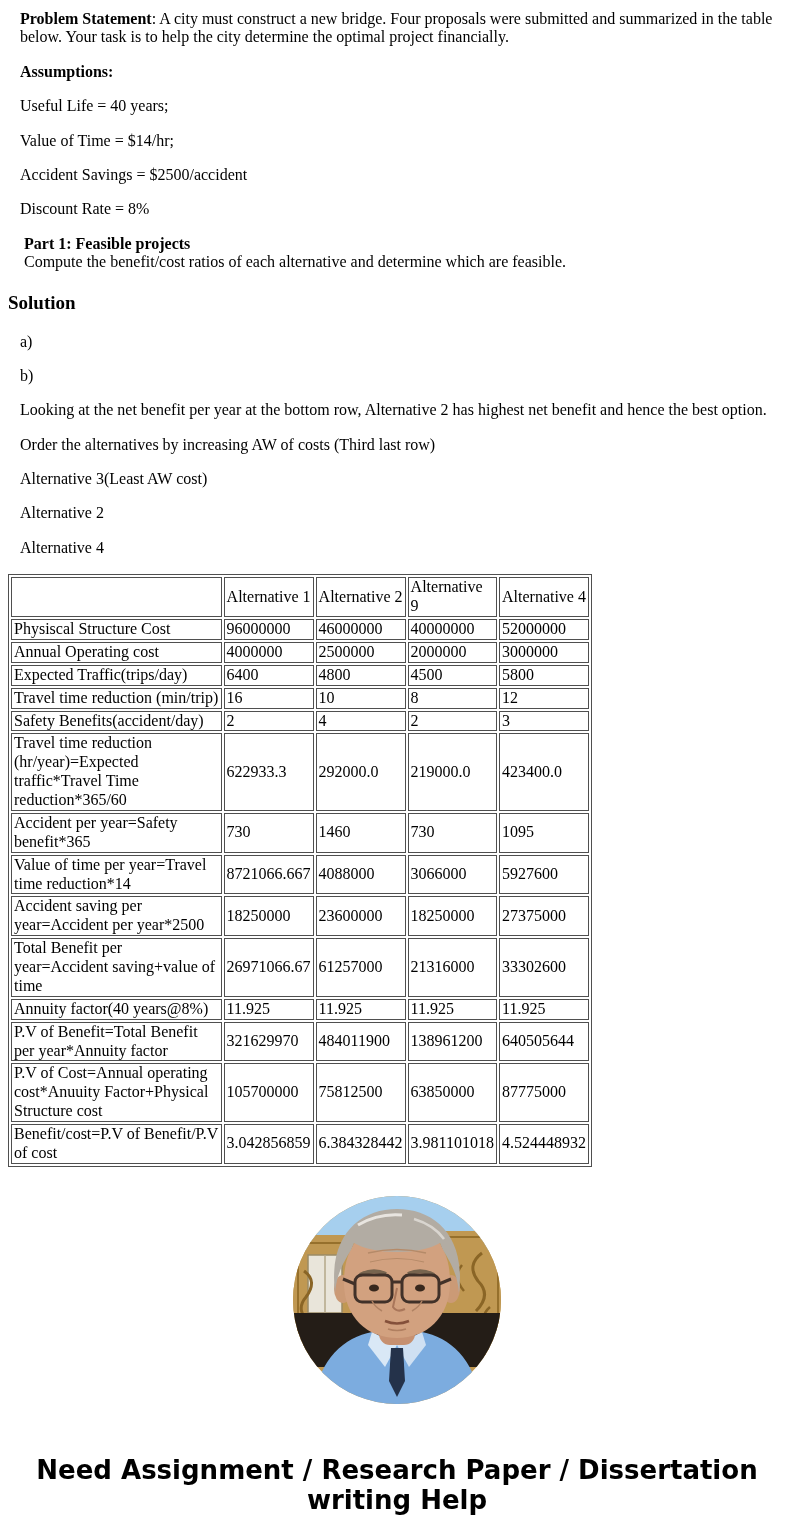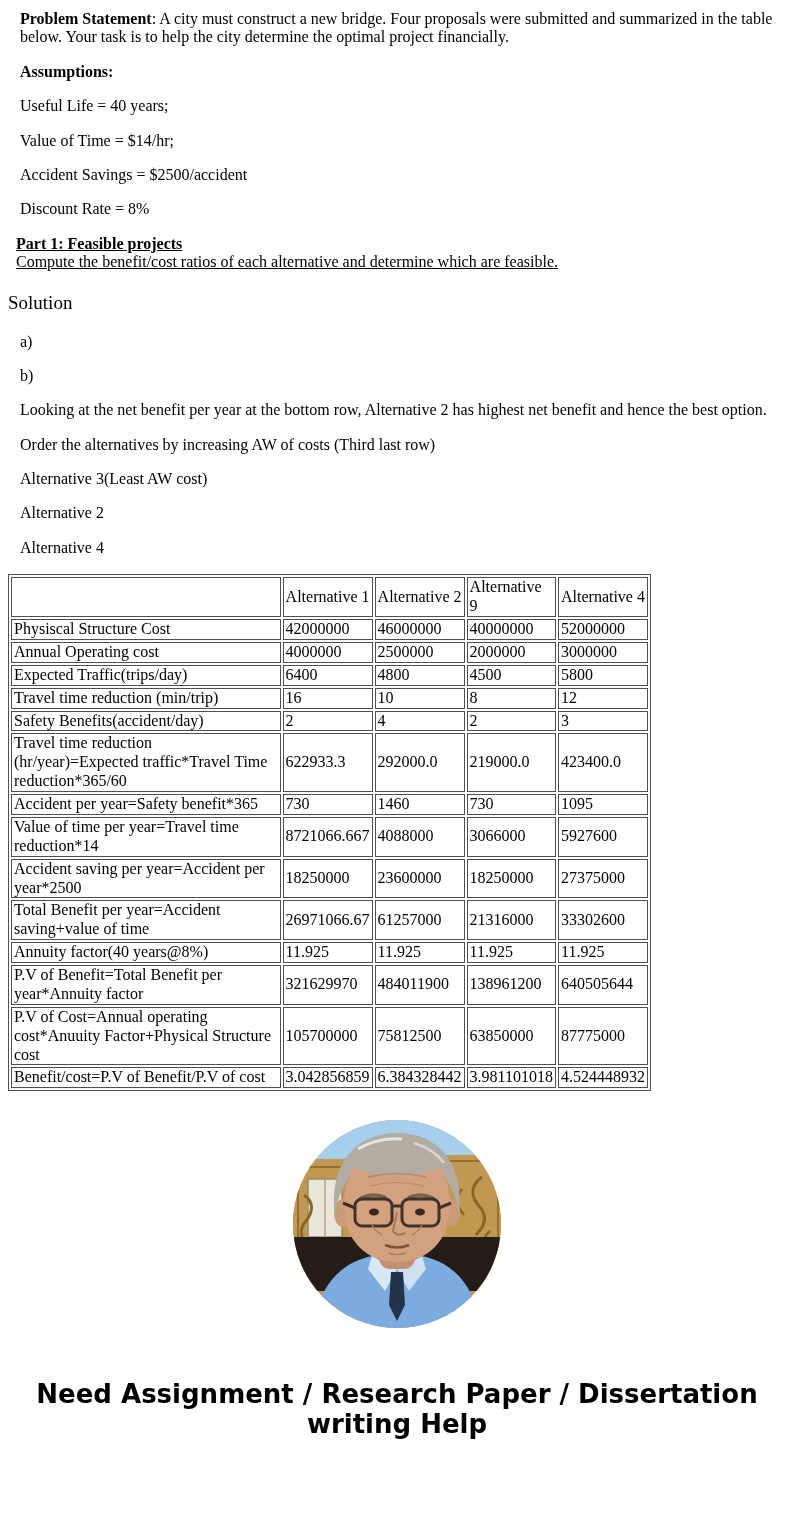--- a/index.html
+++ b/index.html
@@ -1,23 +1,23 @@
 <!DOCTYPE html>
 <html><head>
 <meta charset="utf-8">
 <style>
   html,body{margin:0;padding:0;background:#ffffff;}
   body{width:794px;font-family:"Liberation Serif","DejaVu Serif",serif;font-size:16px;color:#000;}
   .page{padding:10px 8px 30px 8px;}
   p{margin:16px 12px;line-height:1.15;}
   p.first{margin-top:0;}
   b,strong{font-weight:bold;}
-  .part-block{margin:16px 8px;line-height:1.15;text-decoration:underline;}
-  h2.solution{font-family:"Liberation Serif",serif;font-size:19px;font-weight:normal;margin:20px 0 19px 0;}
-  table.data{border-collapse:separate;border-spacing:2px;border:1px solid #4f4f4f;margin-top:17px;width:643px;}
+  .part-block{margin:16px 16px;line-height:1.15;}
+  h2.solution{font-family:"Liberation Serif",serif;font-size:19px;font-weight:bold;margin:20px 0 19px 0;}
+  table.data{border-collapse:separate;border-spacing:2px;border:1px solid #4f4f4f;margin-top:17px;width:584px;}
   table.data td{border:1px solid #4f4f4f;padding:0 2px;font-size:16px;line-height:1.18;vertical-align:middle;background:#fff;}
   col.c-label{width:289px;}
   col.c-val{width:85px;}
   .avatar-wrap{margin-top:28px;text-align:center;}
   .avatar-wrap svg{display:inline-block;}
   .footer{margin:46px auto 0 auto;max-width:740px;text-align:center;
           font-family:"DejaVu Sans","Liberation Sans",sans-serif;
           font-weight:bold;font-size:26px;line-height:30px;color:#000;}
 </style>
 </head>
@@ -61,21 +61,21 @@
     <tbody id="table-body">
         <tr>
           <td></td>
           <td>Alternative 1</td>
           <td>Alternative 2</td>
           <td>Alternative 9</td>
           <td>Alternative 4</td>
         </tr>
         <tr>
           <td>Physiscal Structure Cost</td>
-          <td>42000000</td>
+          <td>96000000</td>
           <td>46000000</td>
           <td>40000000</td>
           <td>52000000</td>
         </tr>
         <tr>
           <td>Annual Operating cost</td>
           <td>4000000</td>
           <td>2500000</td>
           <td>2000000</td>
           <td>3000000</td>

